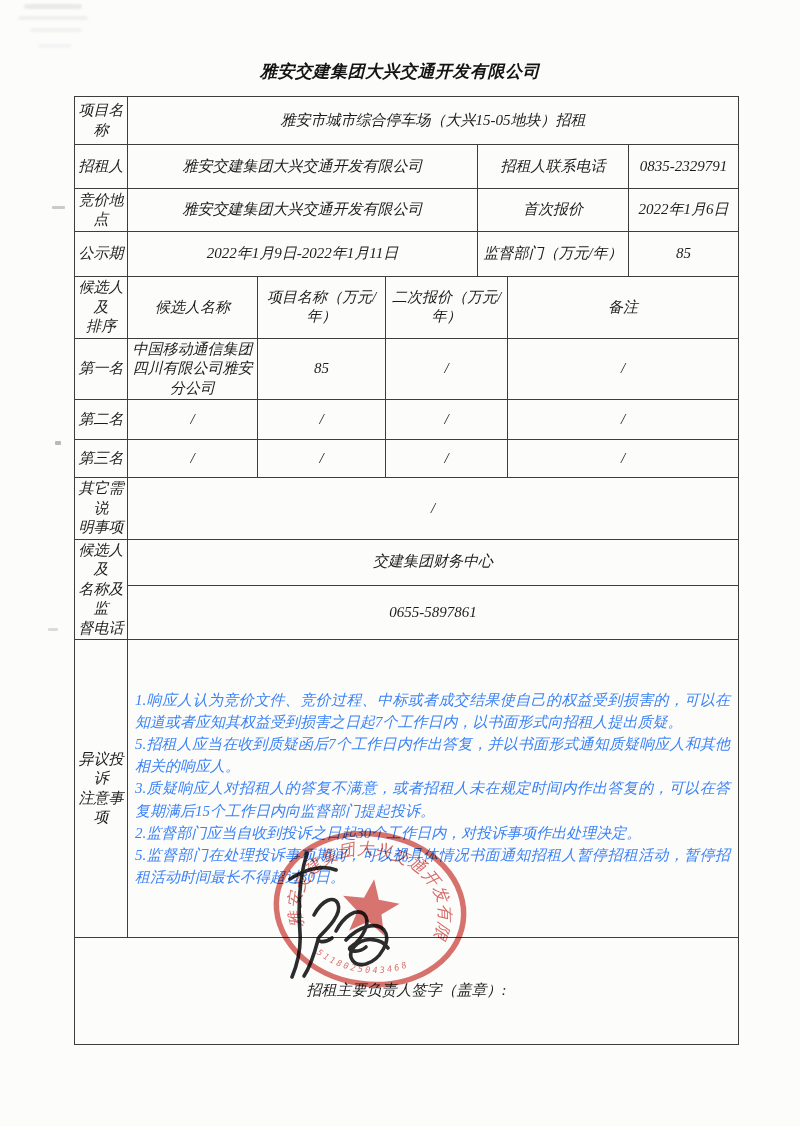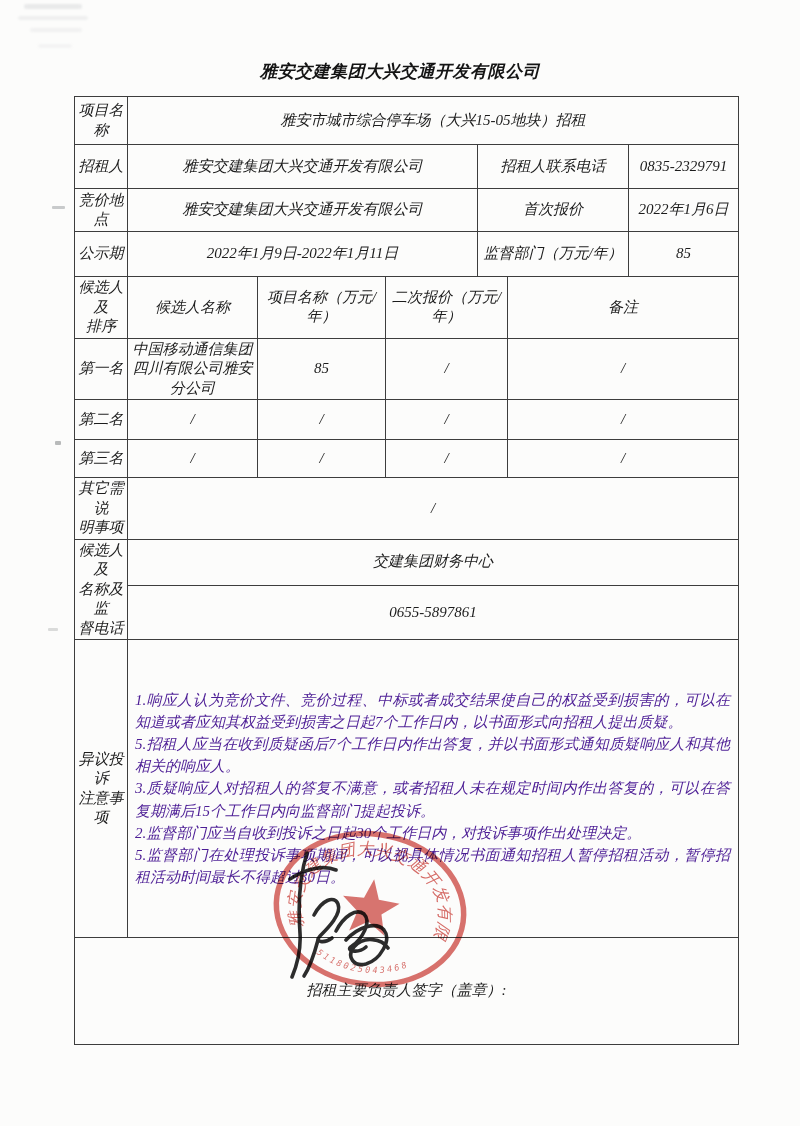--- a/index.html
+++ b/index.html
@@ -35,21 +35,21 @@
     text-align:center;vertical-align:middle;
     overflow:hidden;
   }
   td.lab{font-size:12px;line-height:1.3;padding:1px 0;}
   td.left{text-align:left;padding-left:5px;}
   td.name-cell{font-size:12.5px;text-align:left;padding:1px 2px;line-height:1.35;}
   td.small-head{font-size:12.5px;}
   .slash{font-size:16px;}
   .objection{
     text-align:justify;font-size:15px;line-height:1.47;
-    padding:2px 5px 2px 4px;color:#4c1d95;
+    padding:2px 5px 2px 4px;color:#3b82f6;
   }
   .objection div{margin:0;}
   .sig-label{font-size:15px;}
 
   
   .stamp{
     position:absolute;left:268px;top:825px;width:204px;height:168px;
     mix-blend-mode:multiply;opacity:.88;
     pointer-events:none;
   }

